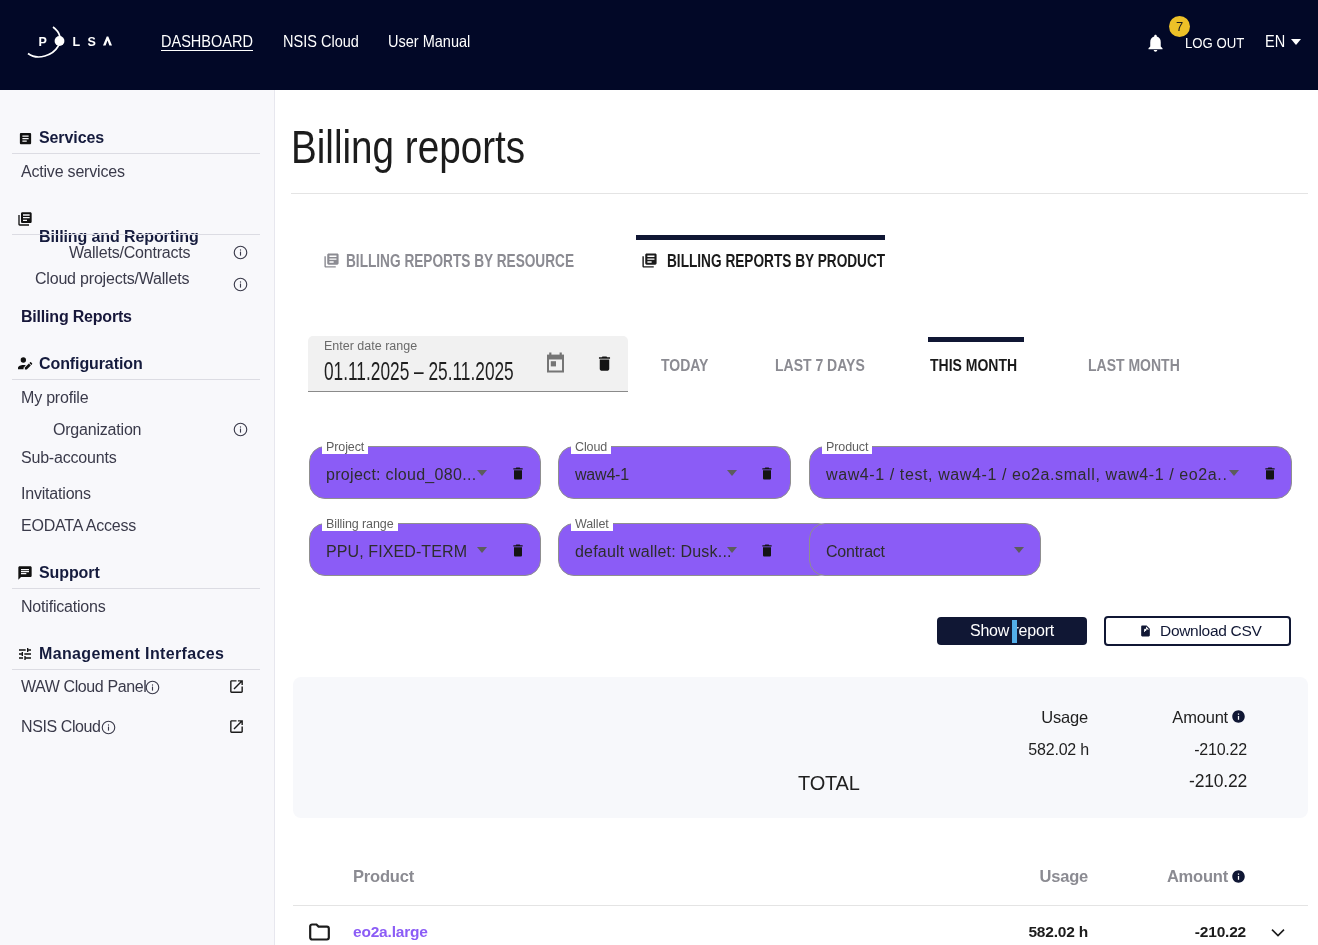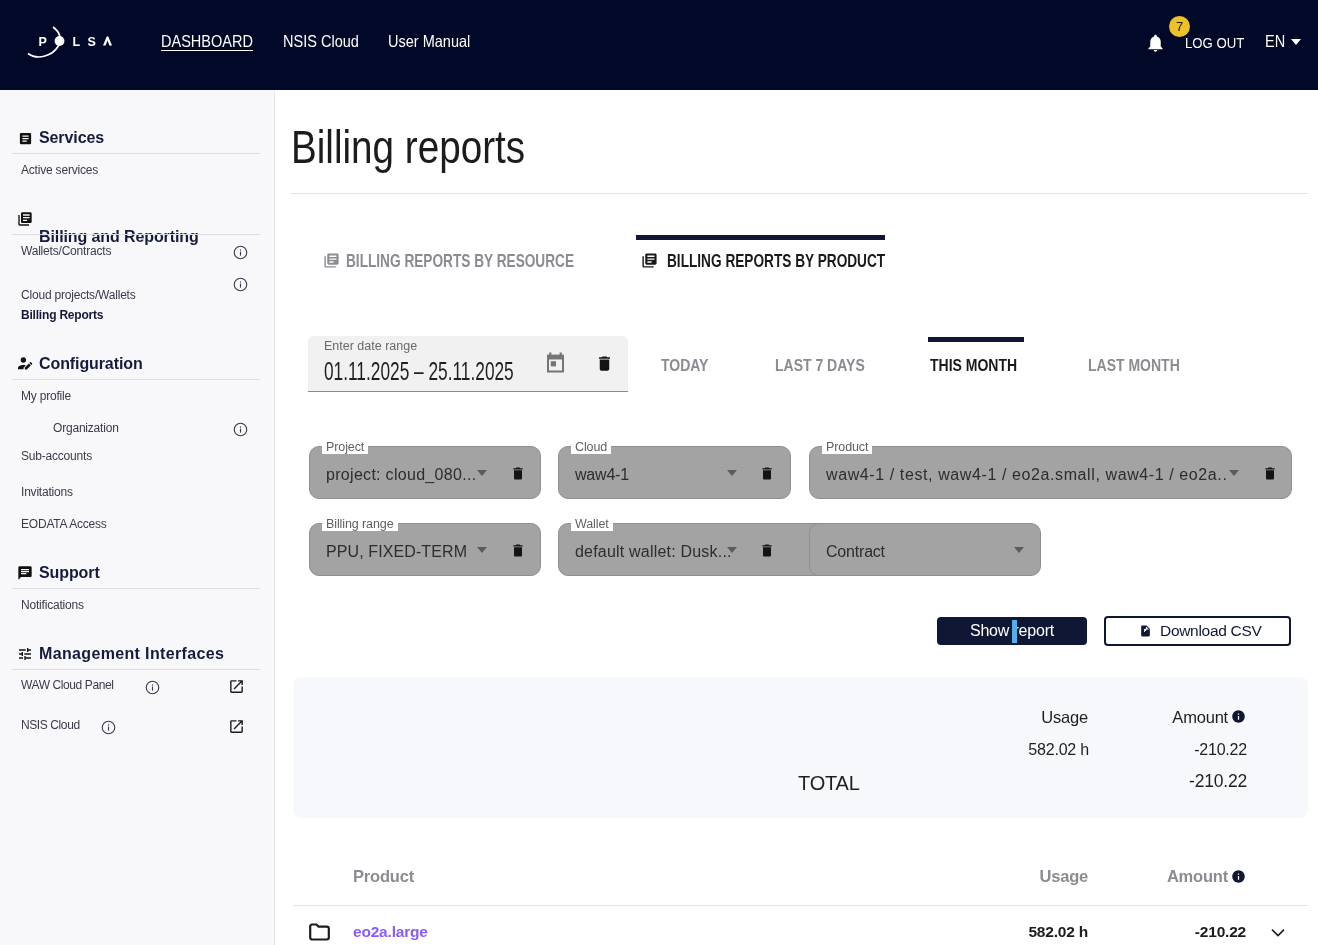--- a/index.html
+++ b/index.html
@@ -6,30 +6,30 @@
   html,body { width:1318px; height:945px; overflow:hidden; background:#fff;
     font-family:"Liberation Sans", sans-serif; }
   .abs { position:absolute; }
   
   #header { position:absolute; left:0; top:0; width:1318px; height:90px; background:#020827; }
   .nav { position:absolute; top:32px; color:#fff; font-size:16.5px; letter-spacing:0; transform:scaleX(0.88); transform-origin:0 0; white-space:nowrap; }
   
   #sidebar { position:absolute; left:0; top:90px; width:275px; height:855px; background:#f8f8fb; border-right:1px solid #e7e7ee; }
   .sech { position:absolute; left:20px; color:#151b3d; font-size:16px; font-weight:bold; letter-spacing:-0.1px; }
   .sdiv { position:absolute; left:12px; width:248px; height:1px; background:#dcdce3; }
-  .sitem { position:absolute; left:21px; color:#3a3a4a; font-size:12px; letter-spacing:-0.2px; }
+  .sitem { position:absolute; left:21px; color:#3a3a4a; font-size:16px; letter-spacing:-0.2px; }
   .info { position:absolute; width:15px; height:15px; }
   h1.title { position:absolute; left:291px; top:120px; font-size:46px; font-weight:normal; color:#1c1c1c; transform:scaleX(0.84); transform-origin:0 0; white-space:nowrap; letter-spacing:0px; }
   .hr1 { position:absolute; left:291px; top:193px; width:1017px; height:1px; background:#e4e4e4; }
   .tabtxt { position:absolute; font-size:17.5px; font-weight:bold; letter-spacing:0; white-space:nowrap; transform:scaleX(0.78); transform-origin:0 50%; }
   .tabbar { position:absolute; background:#101734; height:5px; }
   
   #datebox { position:absolute; left:308px; top:336px; width:320px; height:56px; background:#f1f1f1; border-radius:5px 5px 0 0; border-bottom:1px solid #8a8a8a; }
   
-  .sel { position:absolute; border:1px solid #8f8f8f; border-radius:10px; background:#a3a3a3; height:53px; }
+  .sel { position:absolute; border:1px solid #8f8f8f; border-radius:16px; background:#8b5cf6; height:53px; }
   .sel .lab { position:absolute; top:-7px; left:12px; background:#fff; padding:0 4px; font-size:12.5px; color:#5f5f5f; letter-spacing:-0.1px; }
   .sel .val { position:absolute; left:16px; top:18.5px; font-size:16px; color:#2d2d2d; white-space:nowrap; overflow:hidden; letter-spacing:-0.2px; }
   .caret { position:absolute; width:0; height:0; border-left:5.5px solid transparent; border-right:5.5px solid transparent; border-top:6px solid #5c5c5c; }
   .grey { color:#8b8b92; }
   .rt { text-align:right; }
   .qbtn { position:absolute; font-size:16px; font-weight:bold; color:#8b8b92; letter-spacing:0; white-space:nowrap; transform:scaleX(0.875); transform-origin:0 50%; }
 </style>
 </head>
 <body>
 
@@ -64,27 +64,27 @@
 </svg>
 <span class="sech" style="top:129px; left:39px;">Services</span>
 <div class="sdiv" style="top:153px;"></div>
 <span class="sitem" style="top:163px;">Active services</span>
 
 <svg class="abs" style="left:17px; top:211px;" width="16" height="16" viewBox="0 0 24 24" fill="#111">
   <path d="M4 6H2v14c0 1.1.9 2 2 2h14v-2H4V6zm16-4H8c-1.1 0-2 .9-2 2v12c0 1.1.9 2 2 2h12c1.1 0 2-.9 2-2V4c0-1.1-.9-2-2-2zm-1 9H9V9h10v2zm-4 4H9v-2h6v2zm4-8H9V5h10v2z"></path>
 </svg>
 <span class="sech" style="top:228px; left:39px;">Billing and Reporting</span>
 <div class="sdiv" style="top:234px;"></div>
-<span class="sitem" style="top:244px;">Wallets/Contracts</span>
+<span class="sitem" style="top:244px;margin-left:48px;">Wallets/Contracts</span>
 <svg class="abs info" style="left:233px; top:245px;" viewBox="0 0 24 24" fill="none" stroke="#3a3a4a" stroke-width="1.8">
     <circle cx="12" cy="12" r="10"></circle>
     <line x1="12" y1="10.5" x2="12" y2="17"></line>
     <line x1="12" y1="7" x2="12" y2="9"></line>
   </svg>
-<span class="sitem" style="top:288px;">Cloud projects/Wallets</span>
+<span class="sitem" style="top:270px;margin-left:14px;">Cloud projects/Wallets</span>
 <svg class="abs info" style="left:233px; top:277px;" viewBox="0 0 24 24" fill="none" stroke="#3a3a4a" stroke-width="1.8">
     <circle cx="12" cy="12" r="10"></circle>
     <line x1="12" y1="10.5" x2="12" y2="17"></line>
     <line x1="12" y1="7" x2="12" y2="9"></line>
   </svg>
 <span class="sitem" style="top:308px; font-weight:bold; color:#17173a;">Billing Reports</span>
 
 <svg class="abs" style="left:17px; top:356px;" width="16" height="16" viewBox="0 0 24 24" fill="#111">
   <circle cx="9.5" cy="6" r="4"></circle>
   <path d="M1.5 20 v-2.1 c0-2.9 4-4.4 8-4.4 1.3 0 2.6.16 3.8.5 L9.8 17.6 V20 z"></path>

